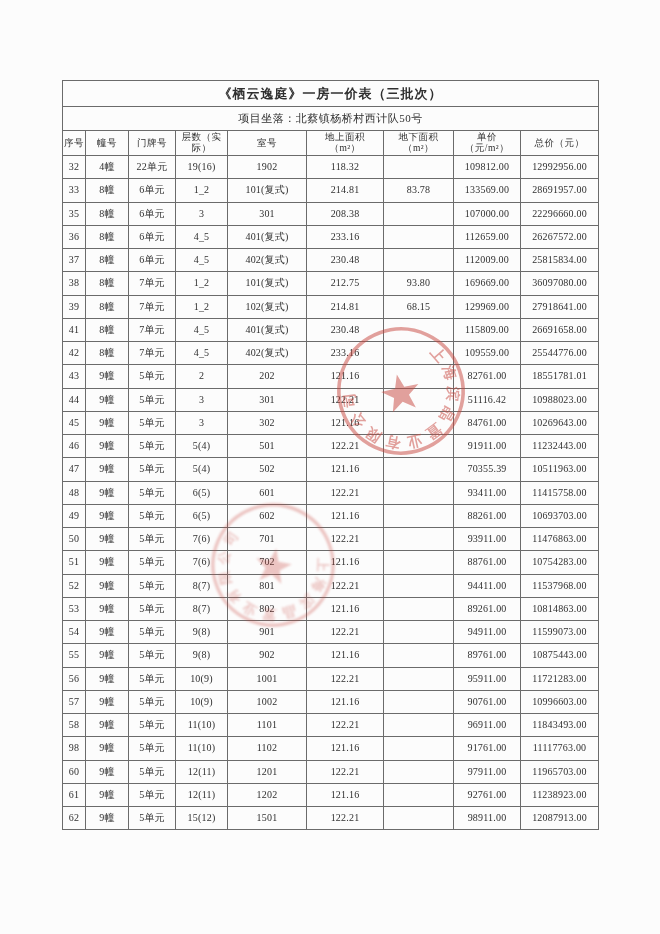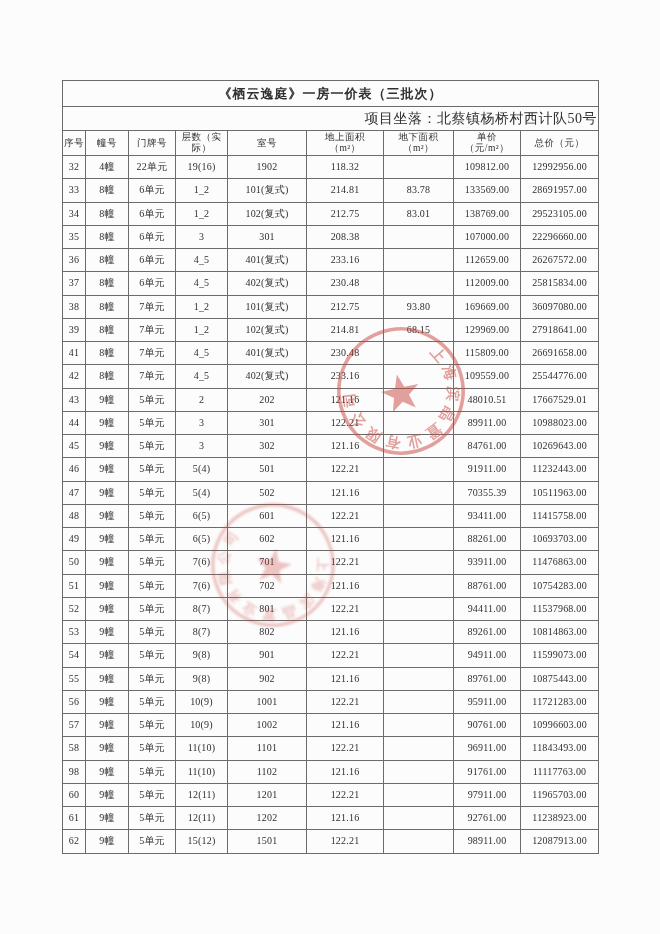--- a/index.html
+++ b/index.html
@@ -28,22 +28,22 @@
     overflow:hidden;
   }
   tr.title-row td{
     height:25px;
     font-size:13px;
     font-weight:bold;
     letter-spacing:1px;
   }
   tr.location-row td{
     height:23px;
-    text-align:right;
-    font-size:14px;
+    text-align:center;
+    font-size:11px;
     letter-spacing:0.5px;
   }
   tr.header-row th{
     height:24px;
     font-size:9.5px;
     line-height:1.15;
     white-space:pre-line;
     letter-spacing:0.5px;
   }
   tbody td{
@@ -119,31 +119,20 @@
           <td>8幢</td>
           <td>6单元</td>
           <td>1_2</td>
           <td>101(复式)</td>
           <td>214.81</td>
           <td>83.78</td>
           <td>133569.00</td>
           <td>28691957.00</td>
         </tr>
         <tr>
-          <td>34</td>
-          <td>8幢</td>
-          <td>6单元</td>
-          <td>1_2</td>
-          <td>102(复式)</td>
-          <td>212.75</td>
-          <td>83.01</td>
-          <td>138769.00</td>
-          <td>29523105.00</td>
-        </tr>
-        <tr>
           <td>35</td>
           <td>8幢</td>
           <td>6单元</td>
           <td>3</td>
           <td>301</td>
           <td>208.38</td>
           <td></td>
           <td>107000.00</td>
           <td>22296660.00</td>
         </tr>
@@ -214,32 +203,32 @@
           <td>25544776.00</td>
         </tr>
         <tr>
           <td>43</td>
           <td>9幢</td>
           <td>5单元</td>
           <td>2</td>
           <td>202</td>
           <td>121.16</td>
           <td></td>
-          <td>48010.51</td>
-          <td>17667529.01</td>
+          <td>82761.00</td>
+          <td>18551781.01</td>
         </tr>
         <tr>
           <td>44</td>
           <td>9幢</td>
           <td>5单元</td>
           <td>3</td>
           <td>301</td>
           <td>122.21</td>
           <td></td>
-          <td>89911.00</td>
+          <td>51116.42</td>
           <td>10988023.00</td>
         </tr>
         <tr>
           <td>45</td>
           <td>9幢</td>
           <td>5单元</td>
           <td>3</td>
           <td>302</td>
           <td>121.16</td>
           <td></td>

